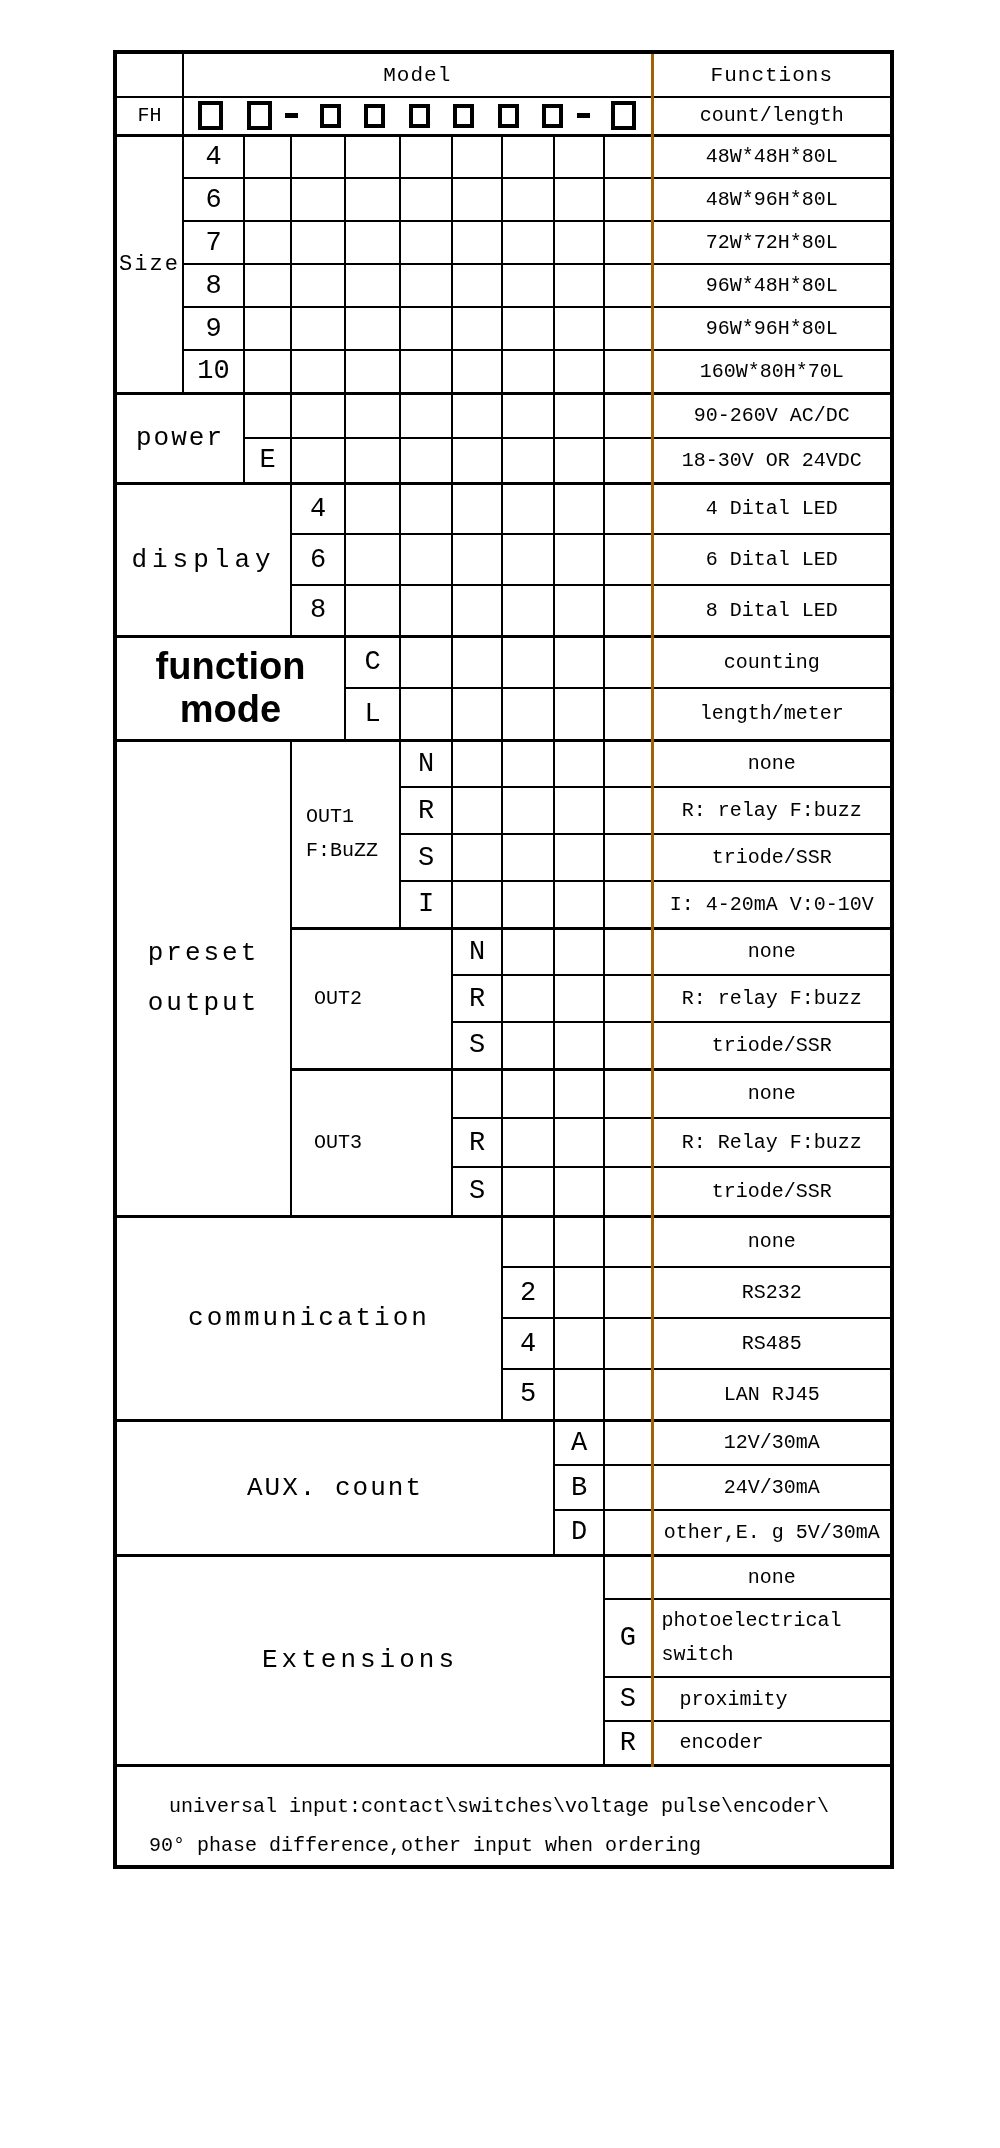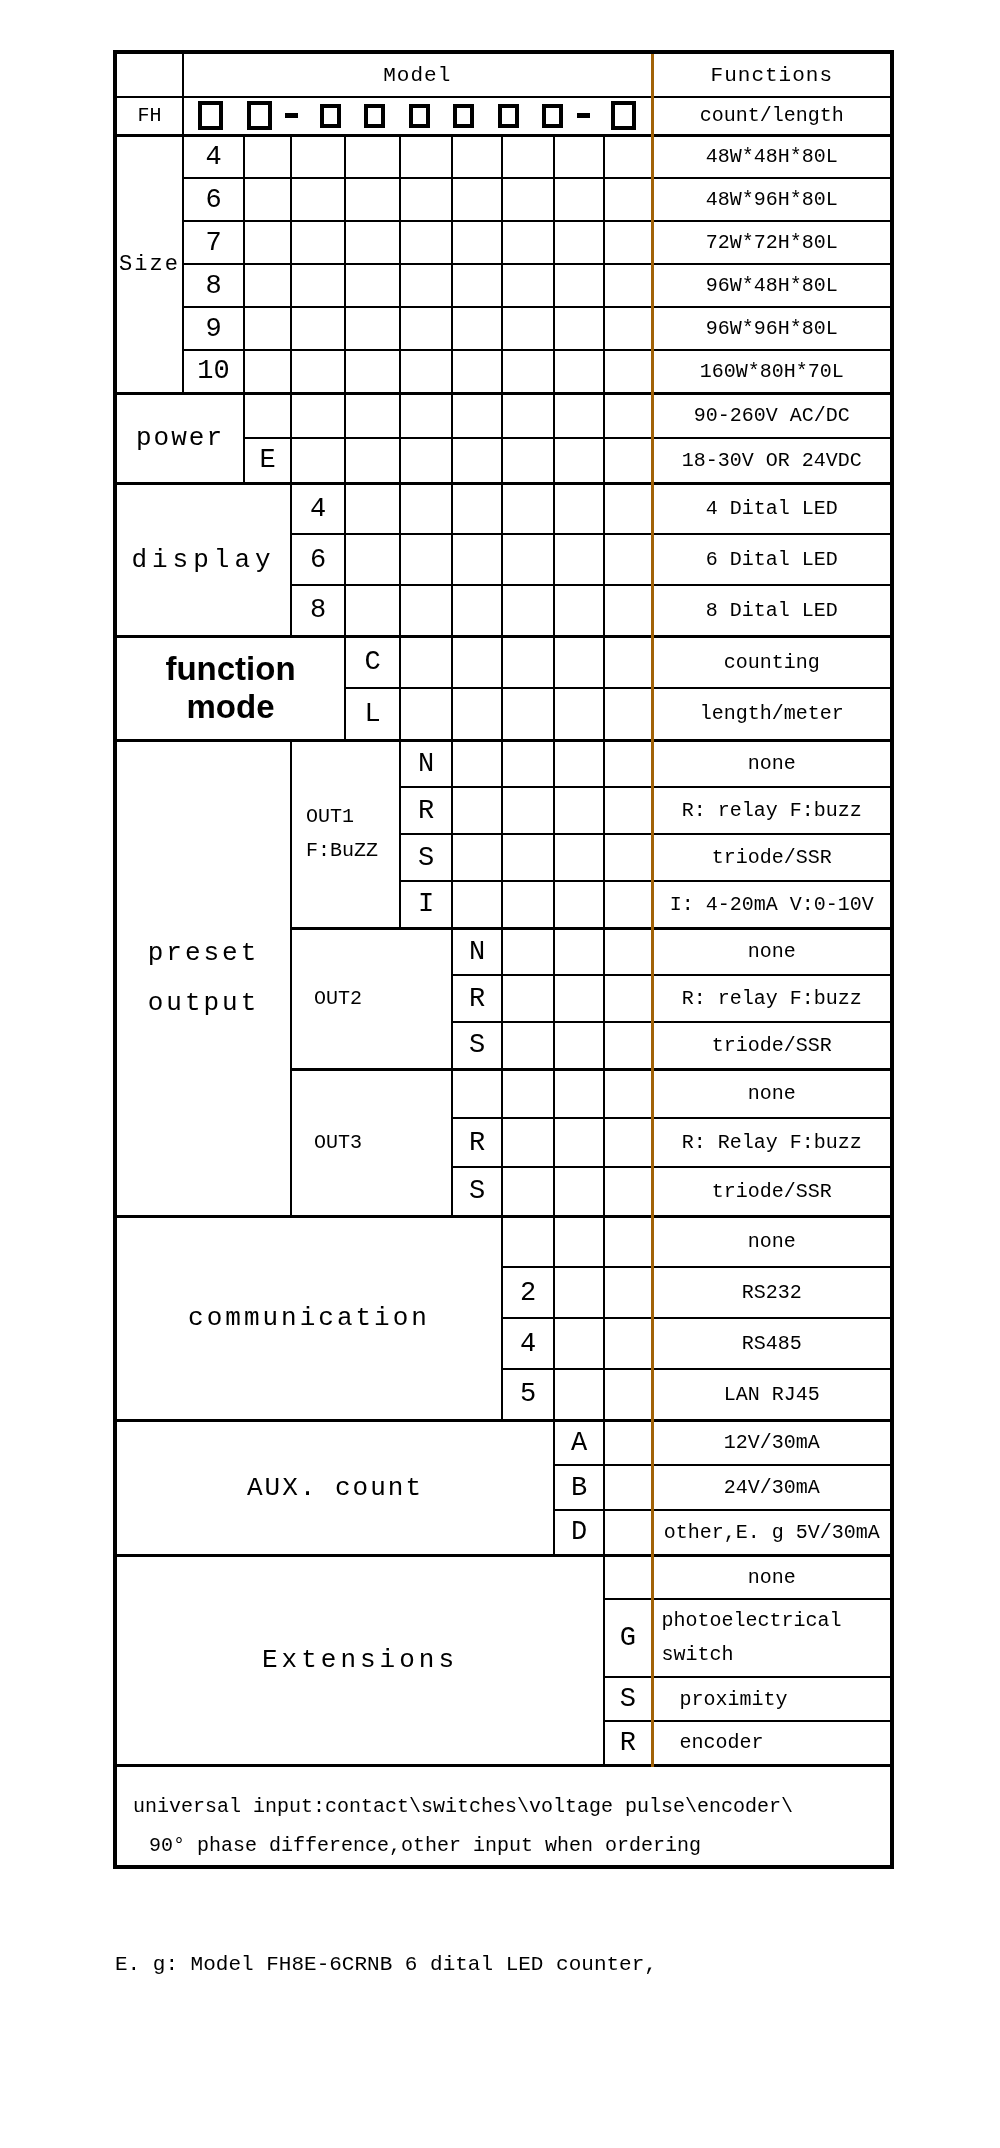--- a/index.html
+++ b/index.html
@@ -17,38 +17,38 @@
   td.fn-wrap{text-align:left;padding-left:8px;line-height:34px;padding-right:28px;}
   td.hdr{font-size:21px;letter-spacing:1px;}
   td.code{font-size:27px;}
   td.fh{font-size:20px;}
   td.lbl{font-size:26px;letter-spacing:2px;}
   td.lbl-size{font-size:22px;letter-spacing:2px;}
   td.lbl-display{letter-spacing:5px;}
   td.lbl-comm{letter-spacing:3px;}
   td.lbl-ext{letter-spacing:4px;}
   td.lbl-sans{font-family:"Liberation Sans","DejaVu Sans",sans-serif;
-              font-weight:bold;font-size:33px;letter-spacing:0;}
+              font-weight:bold;font-size:38px;letter-spacing:0;}
   td.lbl-two div{line-height:50px;letter-spacing:3px;}
   td.sublbl{font-size:20px;text-align:left;padding-left:14px;line-height:34px;}
   td.sublbl-c{font-size:20px;text-align:left;padding-left:22px;}
   
   tr.h-hdr{height:45px;} tr.h-fh{height:38px;}
   tr.h-size{height:43px;} tr.h-pow{height:45px;} tr.h-disp{height:51px;}
   tr.h-func{height:52px;} tr.h-o1{height:47px;} tr.h-o2{height:47px;}
   tr.h-o3{height:49px;} tr.h-comm{height:51px;} tr.h-aux{height:45px;}
   tr.h-ext{height:44px;} tr.h-extg{height:78px;} tr.h-note{height:88px;}
   
   .boxcell-inner{display:flex;align-items:center;justify-content:space-between;padding:0 14px;}
   .mbox{width:13px;height:16px;border:4px solid #000;}
   .mbox.big{width:17px;height:21px;}
   .mdash{width:13px;height:5px;background:#000;margin-left:-10px;margin-right:-2px;}
   
   td.note{text-align:left;font-size:20px;}
-  .note-l1{padding-left:16px;line-height:40px;padding-top:20px;white-space:pre;}
+  .note-l1{padding-left:16px;line-height:40px;padding-top:20px;white-space:pre;margin-left:36px;}
   .note-l2{padding-left:32px;line-height:38px;white-space:pre;}
   
   .example{position:absolute;left:115px;top:1872px;width:870px;
            font-size:21px;line-height:37px;white-space:pre;}
   .example .ind1{padding-left:63px;}
 </style>
 </head>
 <body>
 
 <div class="page">
@@ -395,20 +395,19 @@
     <tr class="h-note sec">
       <td colspan="11" class="note">
         <div class="note-l1">universal input:contact\switches\voltage pulse\encoder\</div>
         <div class="note-l2">90° phase difference,other input when ordering</div>
       </td>
     </tr>
   </tbody>
     </table>
 
   <div class="example">
-    <div class="ind0">E. g: Model FH8E-6CRNB 6 dital LED counter,</div>
     
     
     
     
     
   </div>
 </div>
 
 </body></html>

